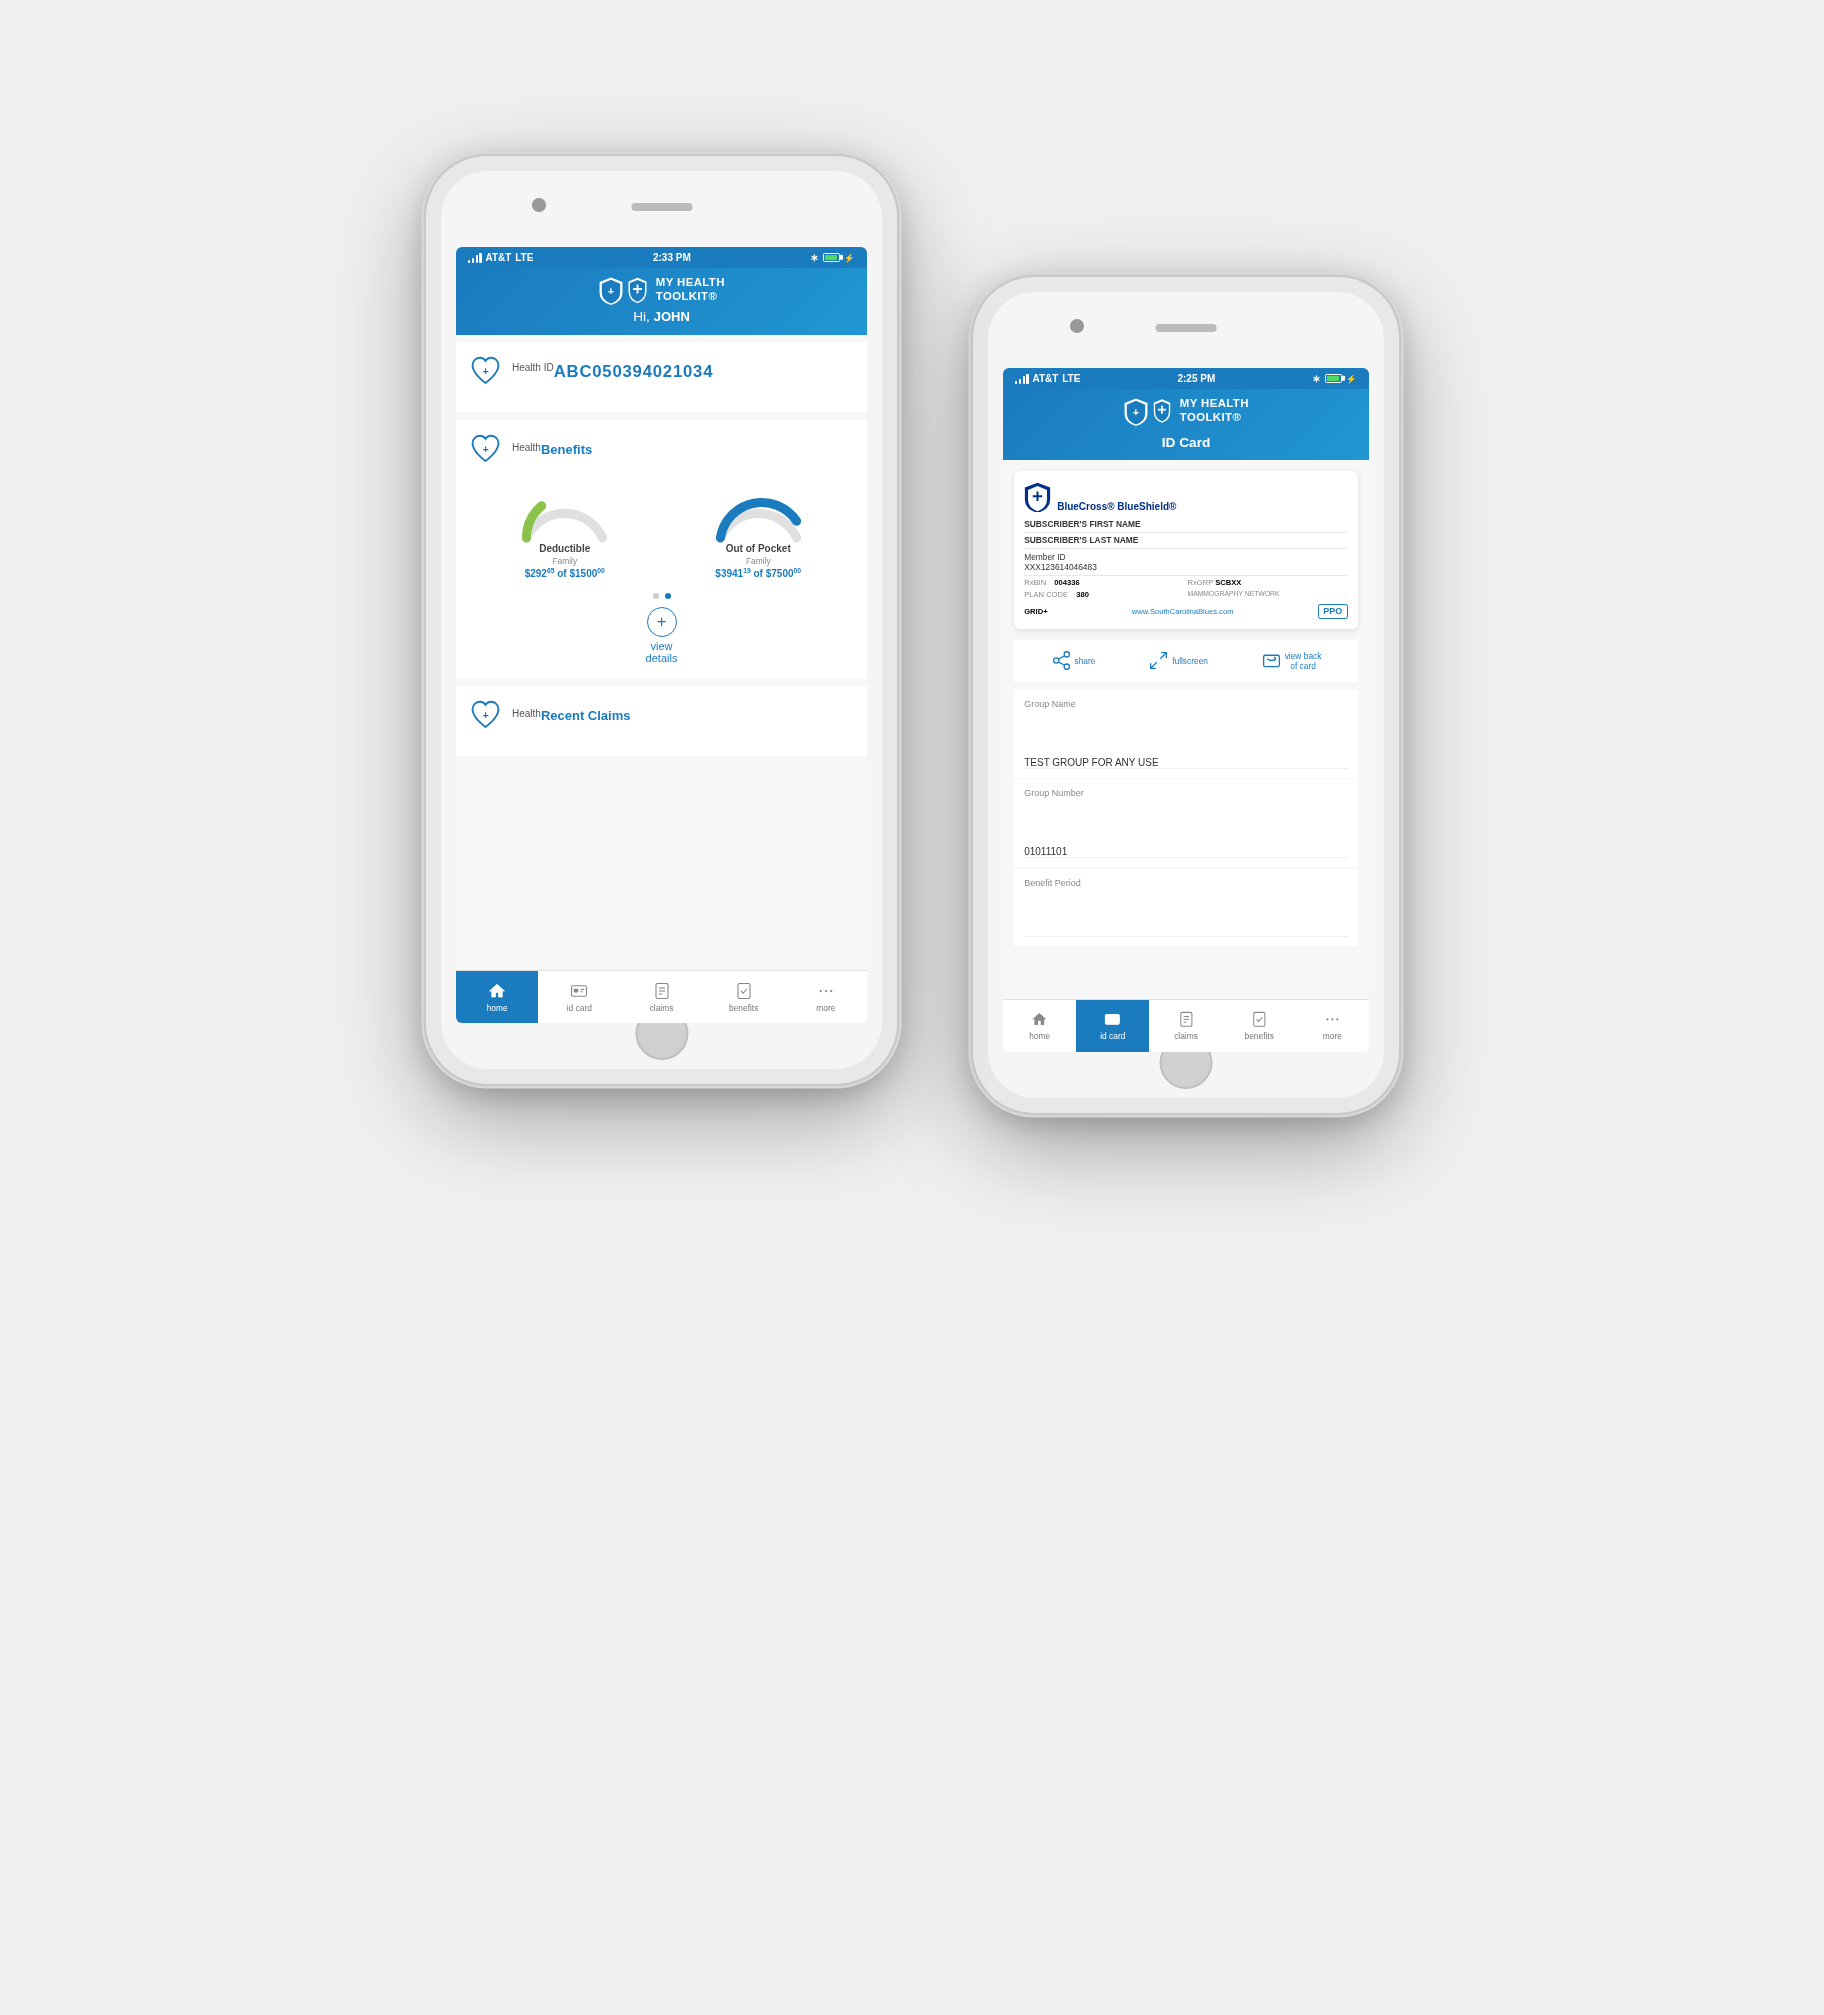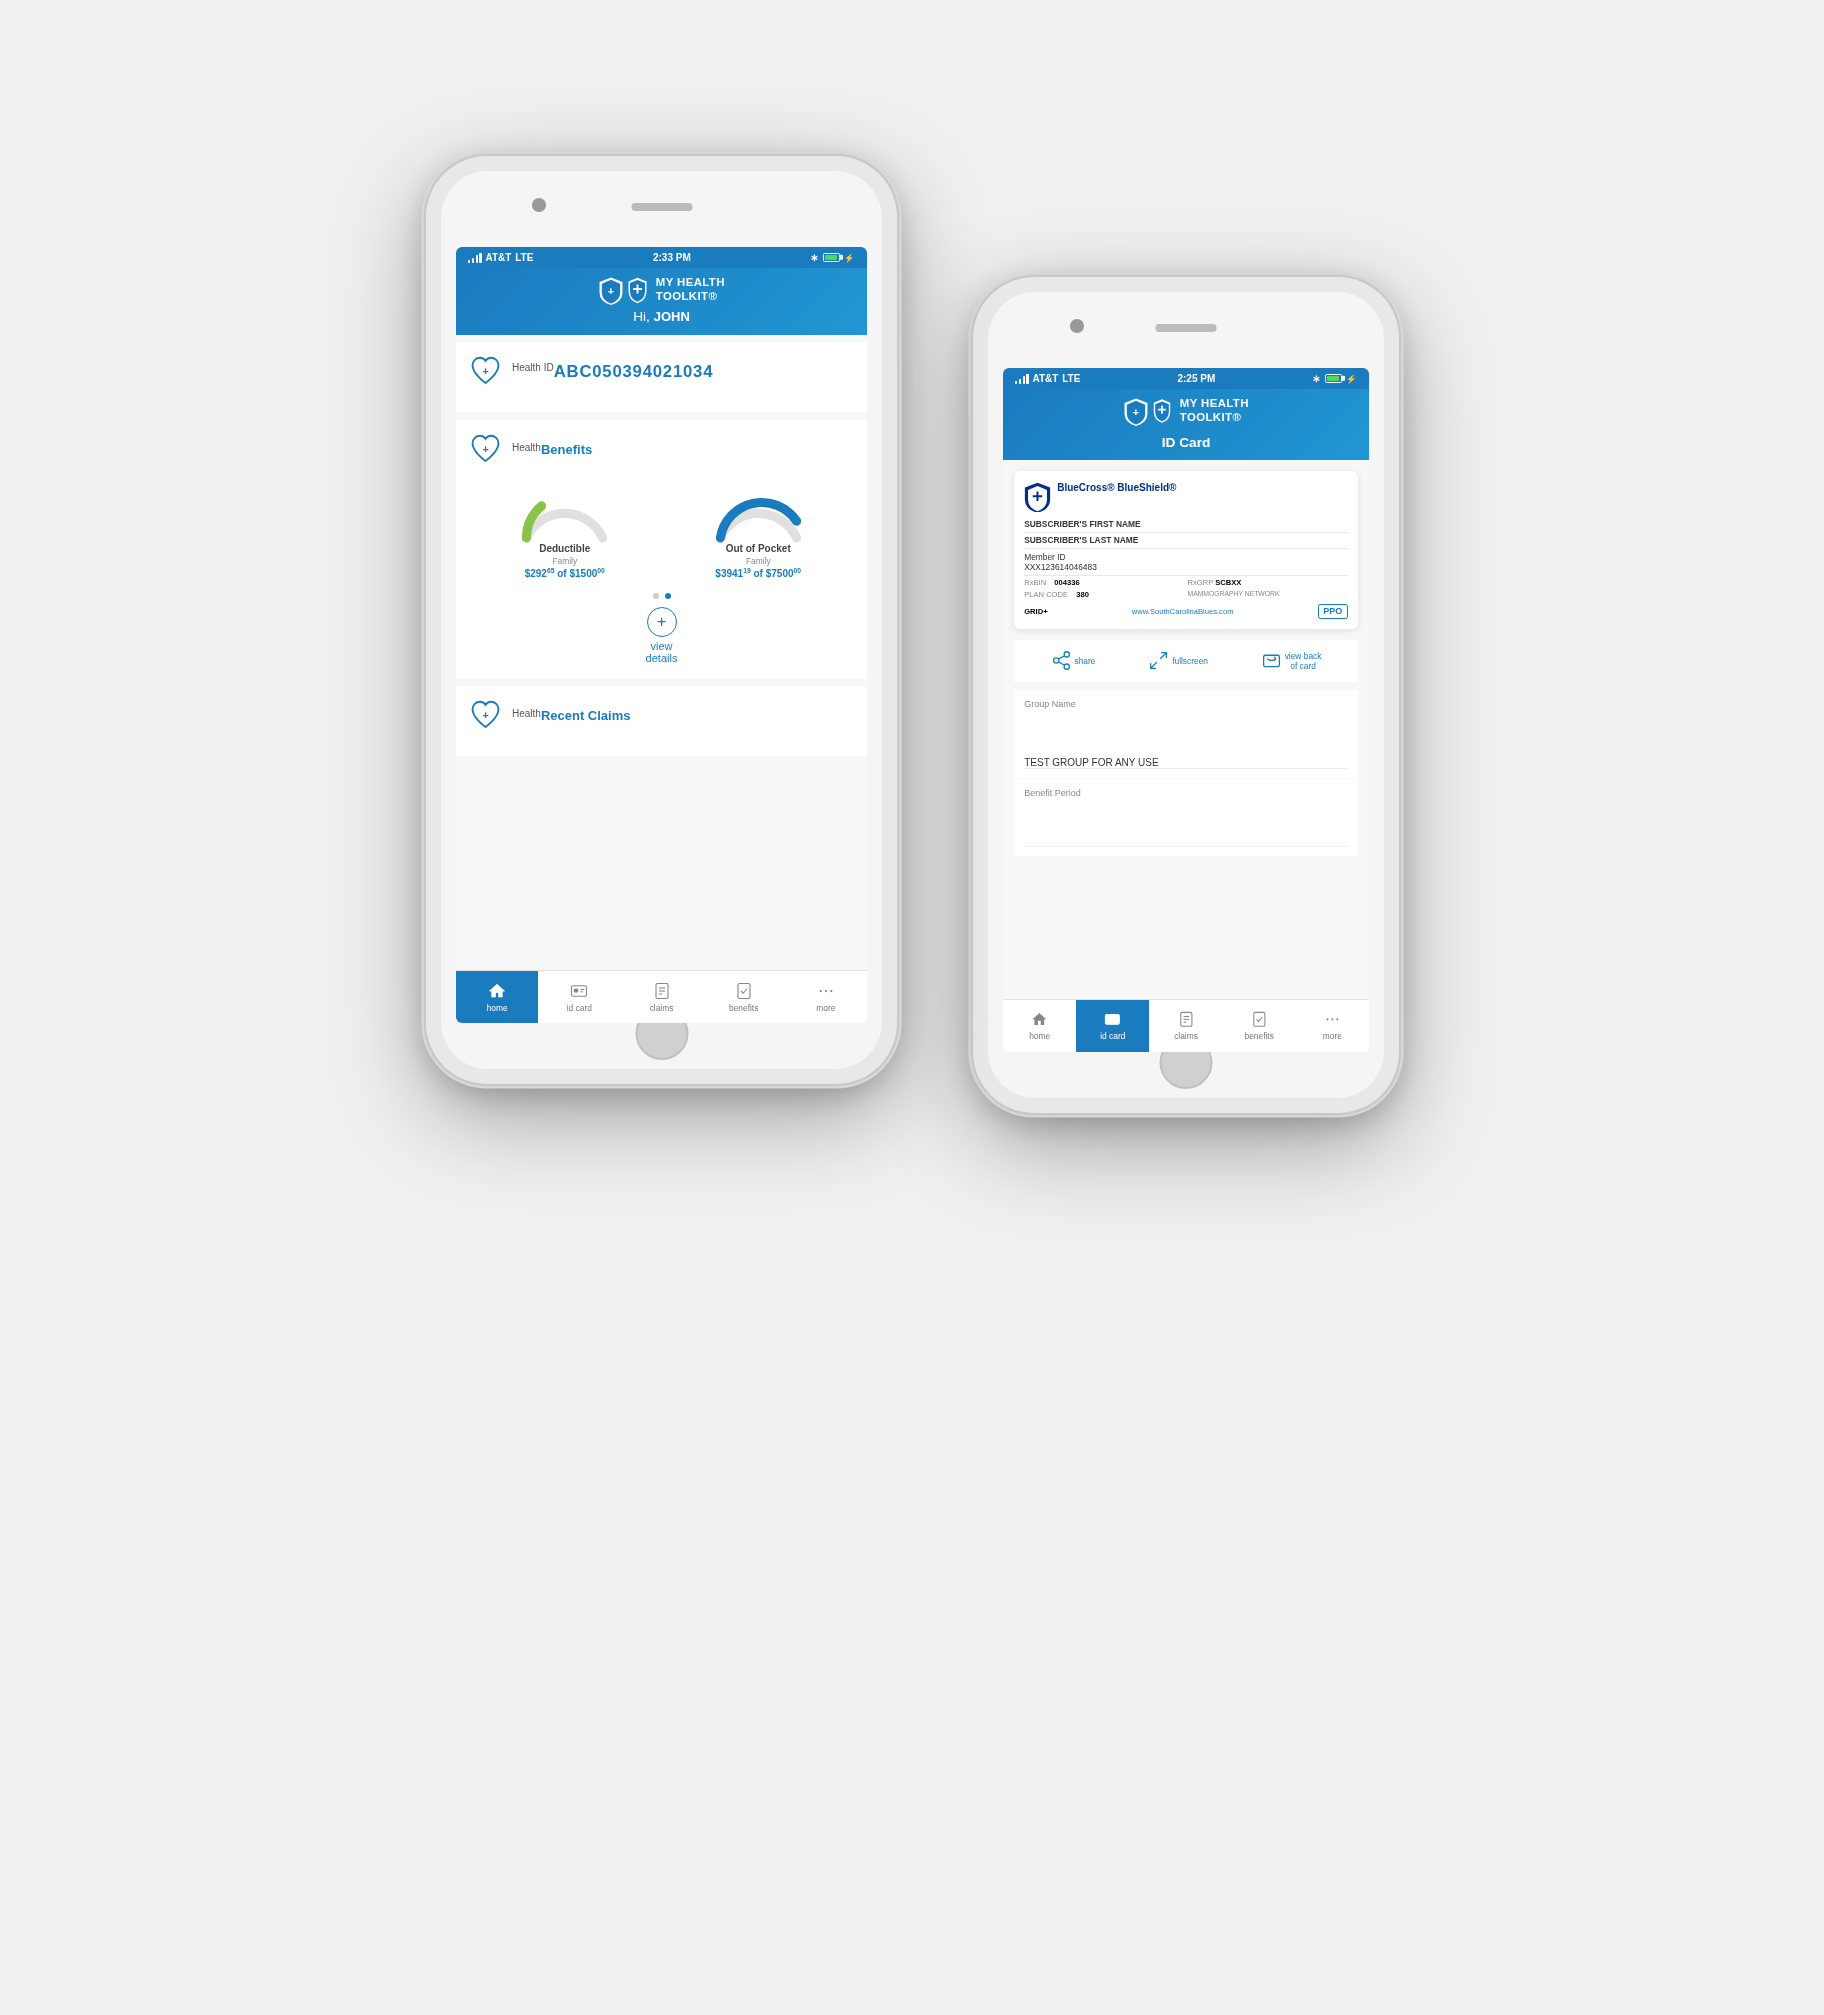--- a/index.html
+++ b/index.html
@@ -417,21 +417,21 @@
     .insurance-card {
       background: white;
       border-radius: 6px;
       padding: 10.6px;
       margin-bottom: 10.6px;
       box-shadow: 0 1.5px 6px rgba(0,0,0,0.1);
     }
 
     .insurance-card-header {
       display: flex;
-      align-items: flex-start;
+      align-items: flex-end;
       gap: 6px;
       margin-bottom: 7.6px;
     }
 
     .card-field {
       font-size: 8.4px;
       color: #333;
       margin-bottom: 2.3px;
       border-bottom: 0.8px solid #e8e8e8;
       padding-bottom: 3px;
@@ -846,20 +846,24 @@
               </svg>
               <span class="action-btn-label">view back<br>of card</span>
             </div>
           </div>
 
           <div class="info-section">
             <div class="info-label">Group Name</div>
             <div class="info-value">TEST GROUP FOR ANY USE</div>
           </div>
 
+          <div class="info-section">
+            <div class="info-label">Group Number</div>
+            <div class="info-value">01011101</div>
+          </div>
 
           <div class="info-section">
             <div class="info-label">Benefit Period</div>
             <div class="info-value"></div>
           </div>
 
         </div>
 
         <div class="bottom-nav">
 

